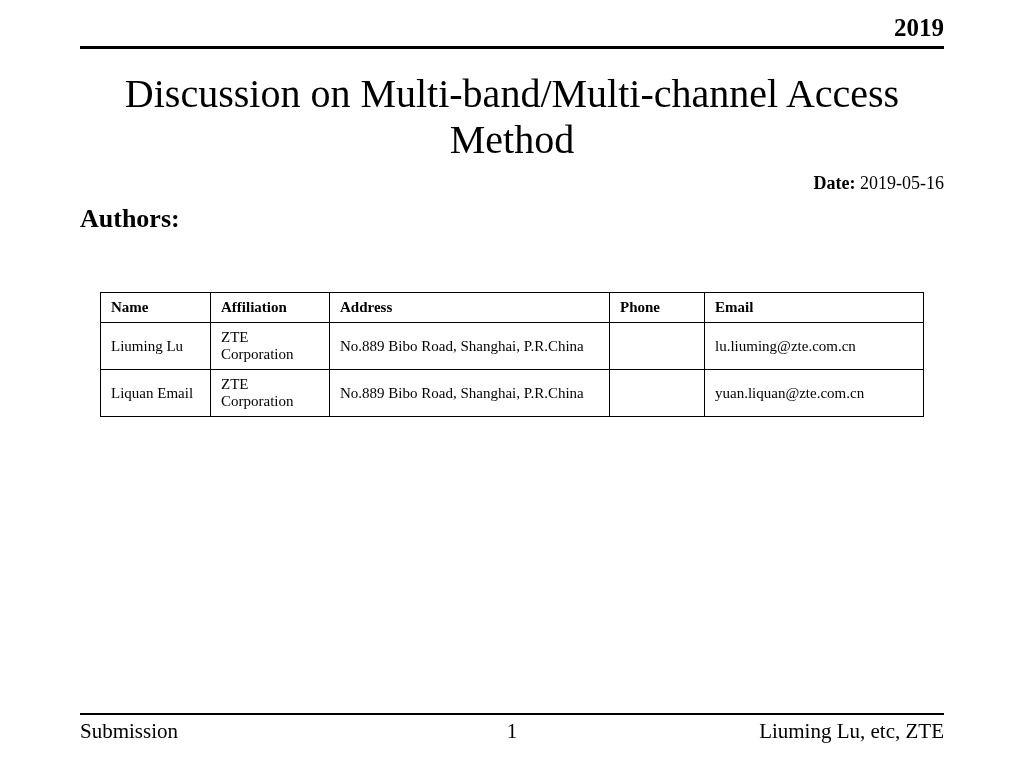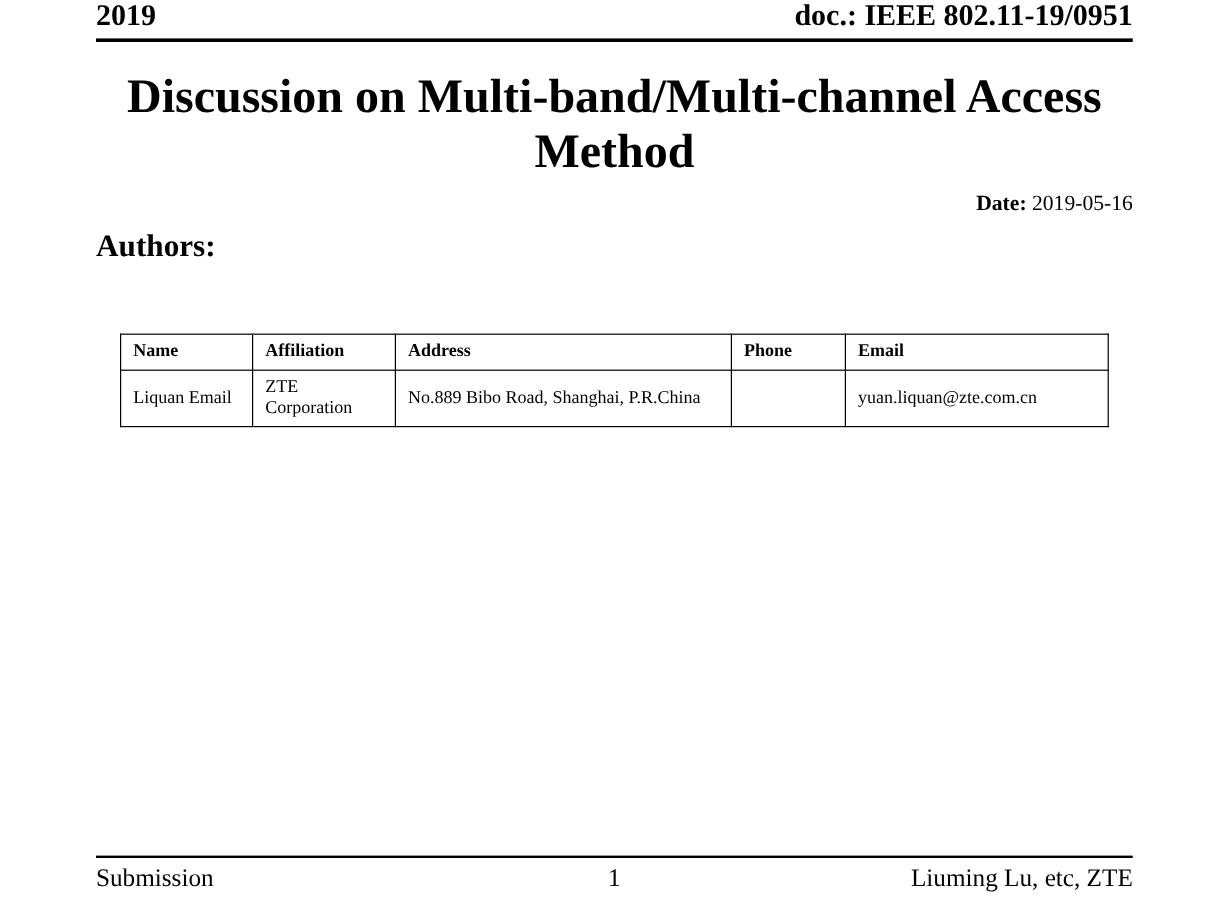--- a/index.html
+++ b/index.html
@@ -13,33 +13,35 @@
   .page {
     position: relative;
     width: 1024px;
     height: 768px;
     padding: 0 80px;
   }
   .header-row {
     display: flex;
     justify-content: space-between;
     align-items: flex-end;
+    padding-top: 14px;
     font-size: 25px;
     font-weight: bold;
+    flex-direction: column;
   }
   .header-rule {
     border: none;
     border-top: 3px solid #000;
     margin: 4px 0 0 0;
   }
   .title {
     margin: 22px 0 0 0;
     text-align: center;
     font-size: 40px;
-    font-weight: bold;
+    font-weight: normal;
     line-height: 1.15;
   }
   .date-line {
     margin-top: 10px;
     text-align: right;
     font-size: 18px;
   }
   .date-line .label { font-weight: bold; }
   .authors-label {
     margin-top: 10px;
@@ -90,21 +92,20 @@
     text-align: center;
   }
 </style>
 </head>
 <body>
 
 <div class="page">
 
   <div class="header-row">
     <span>2019</span>
-    <span>doc.: IEEE 802.11-19/0951</span>
   </div>
   <hr class="header-rule">
 
   <h1 class="title">Discussion on Multi-band/Multi-channel Access Method</h1>
 
   <div class="date-line">
     <span class="label">Date:</span>
     <span>2019-05-16</span>
   </div>
 
@@ -116,20 +117,27 @@
         <tr>
           <th class="col-name">Name</th>
           <th class="col-aff">Affiliation</th>
           <th class="col-addr">Address</th>
           <th class="col-phone">Phone</th>
           <th class="col-email">Email</th>
         </tr>
       </thead>
       <tbody>
         <tr>
+          <td>Liuming Lu</td>
+          <td>ZTE Corporation</td>
+          <td>No.889 Bibo Road, Shanghai, P.R.China</td>
+          <td></td>
+          <td>lu.liuming@zte.com.cn</td>
+        </tr>
+        <tr>
           <td>Liquan Email</td>
           <td>ZTE Corporation</td>
           <td>No.889 Bibo Road, Shanghai, P.R.China</td>
           <td></td>
           <td>yuan.liquan@zte.com.cn</td>
         </tr>
       </tbody>
     </table>
   </div>
 

